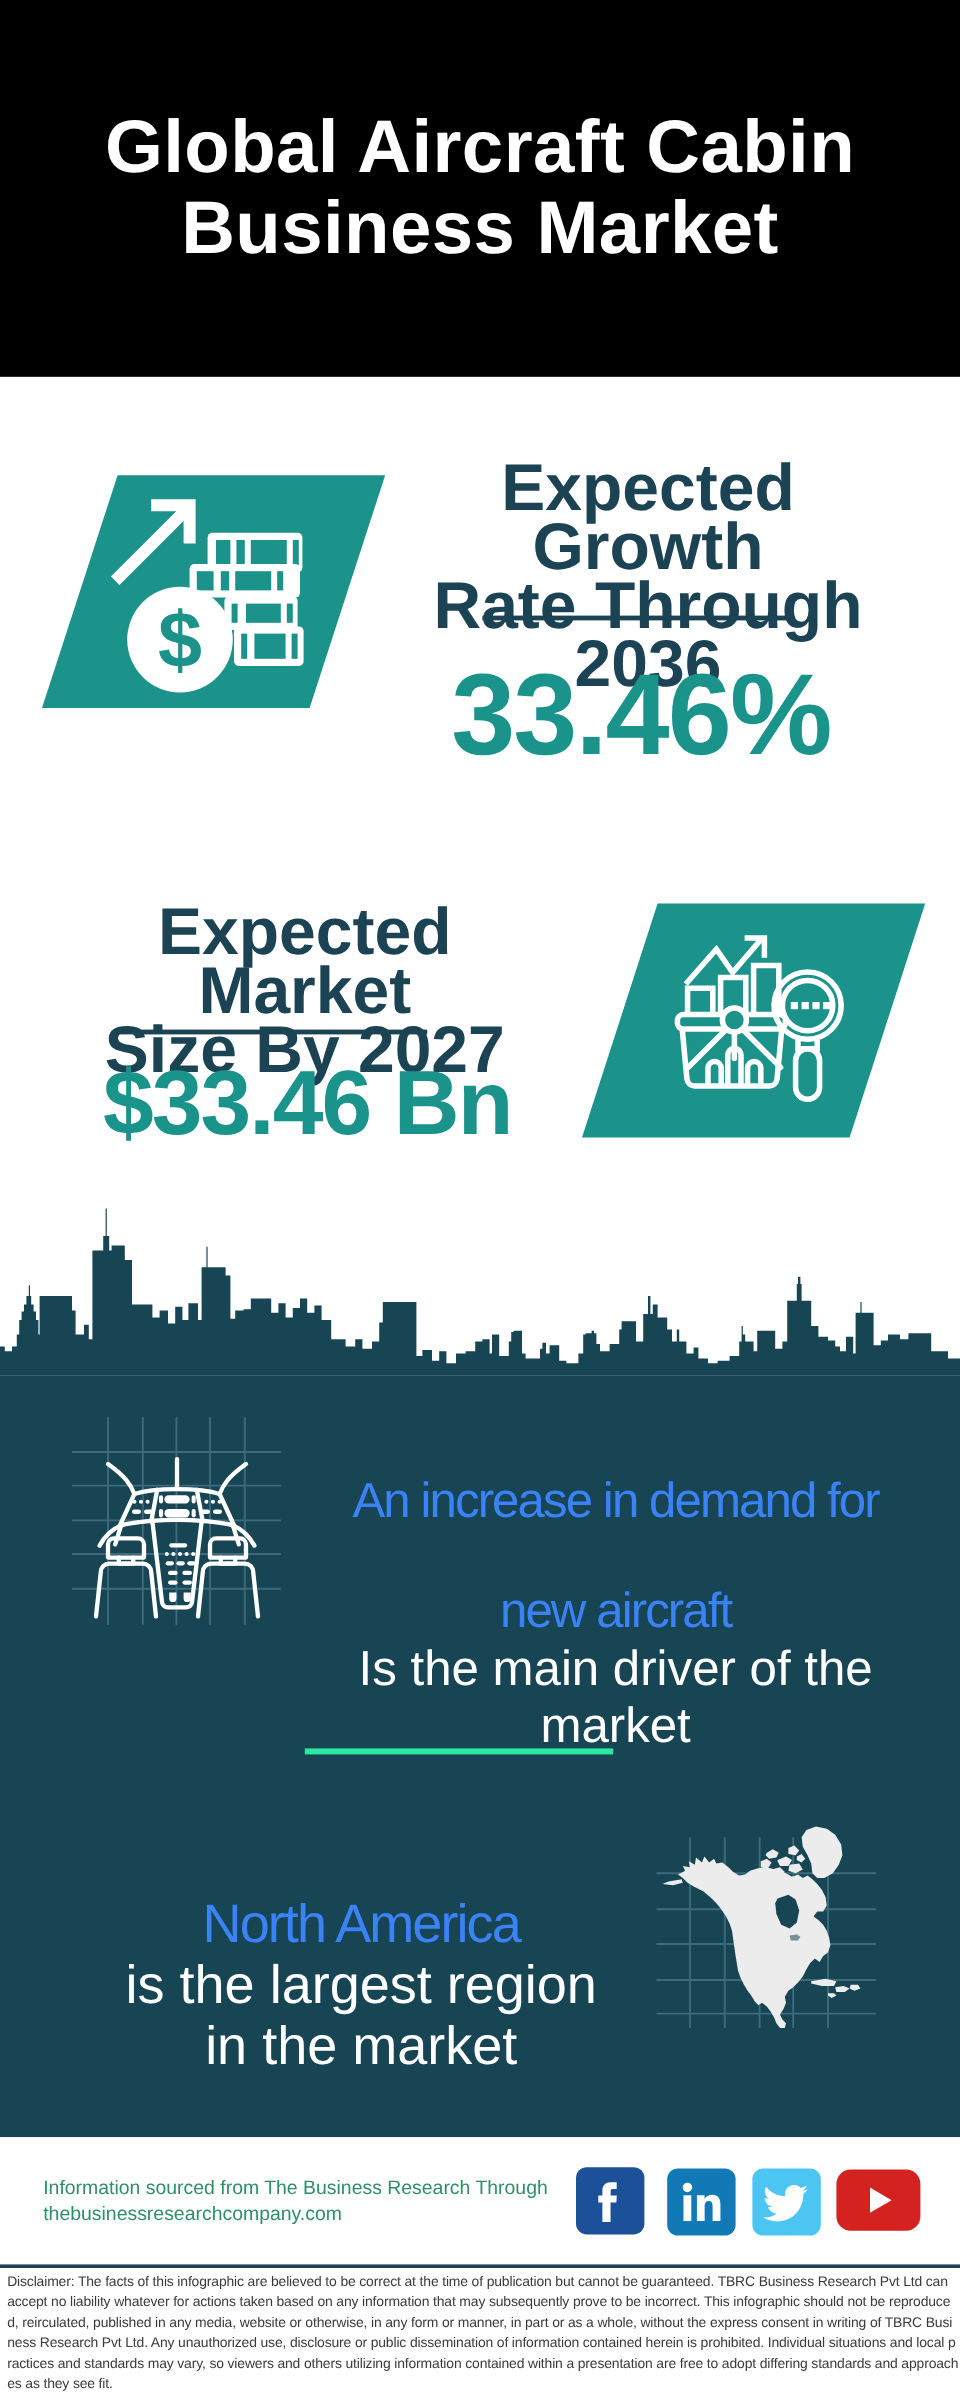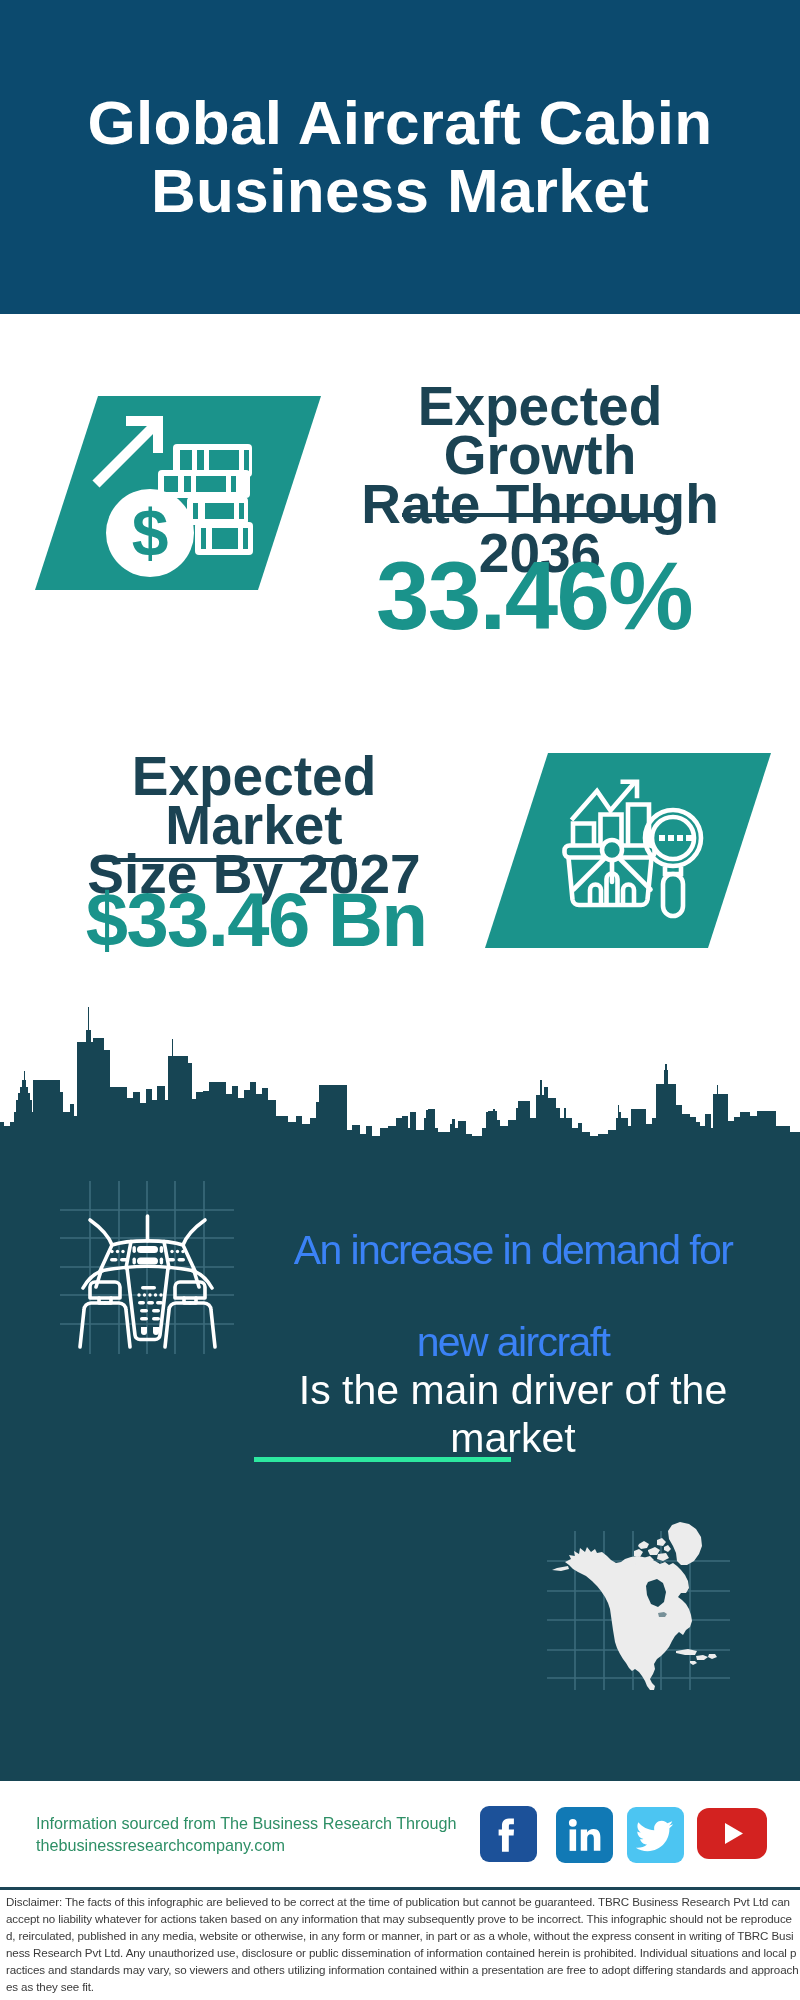--- a/index.html
+++ b/index.html
@@ -1,21 +1,21 @@
 <!DOCTYPE html>
 <html><head>
 <meta charset="utf-8">
 <style>
   html,body{margin:0;padding:0;}
   body{width:800px;height:2000px;background:#fff;font-family:"Liberation Sans",sans-serif;overflow:hidden;
        -webkit-font-smoothing:antialiased;}
   .page{position:relative;width:800px;height:2000px;overflow:hidden;}
 
   
-  .header{position:absolute;left:0;top:0;width:800px;height:314px;background:#0c4a6e;}
+  .header{position:absolute;left:0;top:0;width:800px;height:314px;background:#000000;}
   .header-title{position:absolute;left:0;top:89px;width:800px;text-align:center;color:#ffffff;
     font-size:62px;font-weight:bold;line-height:68px;letter-spacing:0.35px;}
 
   
   .stat-heading{color:#1b4353;font-size:34px;font-weight:bold;line-height:44px;text-align:center;}
   .stat-rule{height:4px;background:#1b4353;}
   .stat-value{color:#1a938b;font-size:68px;font-weight:bold;line-height:80px;text-align:center;}
 
 
   
@@ -161,20 +161,25 @@
 
   <div class="fact-text" style="left:263px;top:1182px;width:500px;font-size:41px;">
     <div class="fact-hl">An increase in demand for</div>
     <div class="fact-hl">new aircraft</div>
     <div class="fact-sub">Is the main driver of the</div>
     <div class="fact-sub">market</div>
   </div>
 
   <div class="fact-divider" style="left:254px;top:1457px;width:257px;"></div>
 
+  <div class="fact-text" style="left:45px;top:1533px;width:512px;font-size:45px;line-height:51px;">
+    <div class="fact-hl">North America</div>
+    <div class="fact-sub">is the largest region</div>
+    <div class="fact-sub">in the market</div>
+  </div>
 
   <div style="position:absolute;left:55px;top:1175px;width:190px;height:190px;">
     <svg width="190" height="190" viewBox="0 0 190 190">
       <g stroke="#3c6b7b" stroke-width="1.6">
         <line x1="35" y1="6" x2="35" y2="179"></line>
         <line x1="64" y1="6" x2="64" y2="179"></line>
         <line x1="92" y1="6" x2="92" y2="179"></line>
         <line x1="120" y1="6" x2="120" y2="179"></line>
         <line x1="149" y1="6" x2="149" y2="179"></line>
         <line x1="5" y1="35" x2="179" y2="35"></line>

